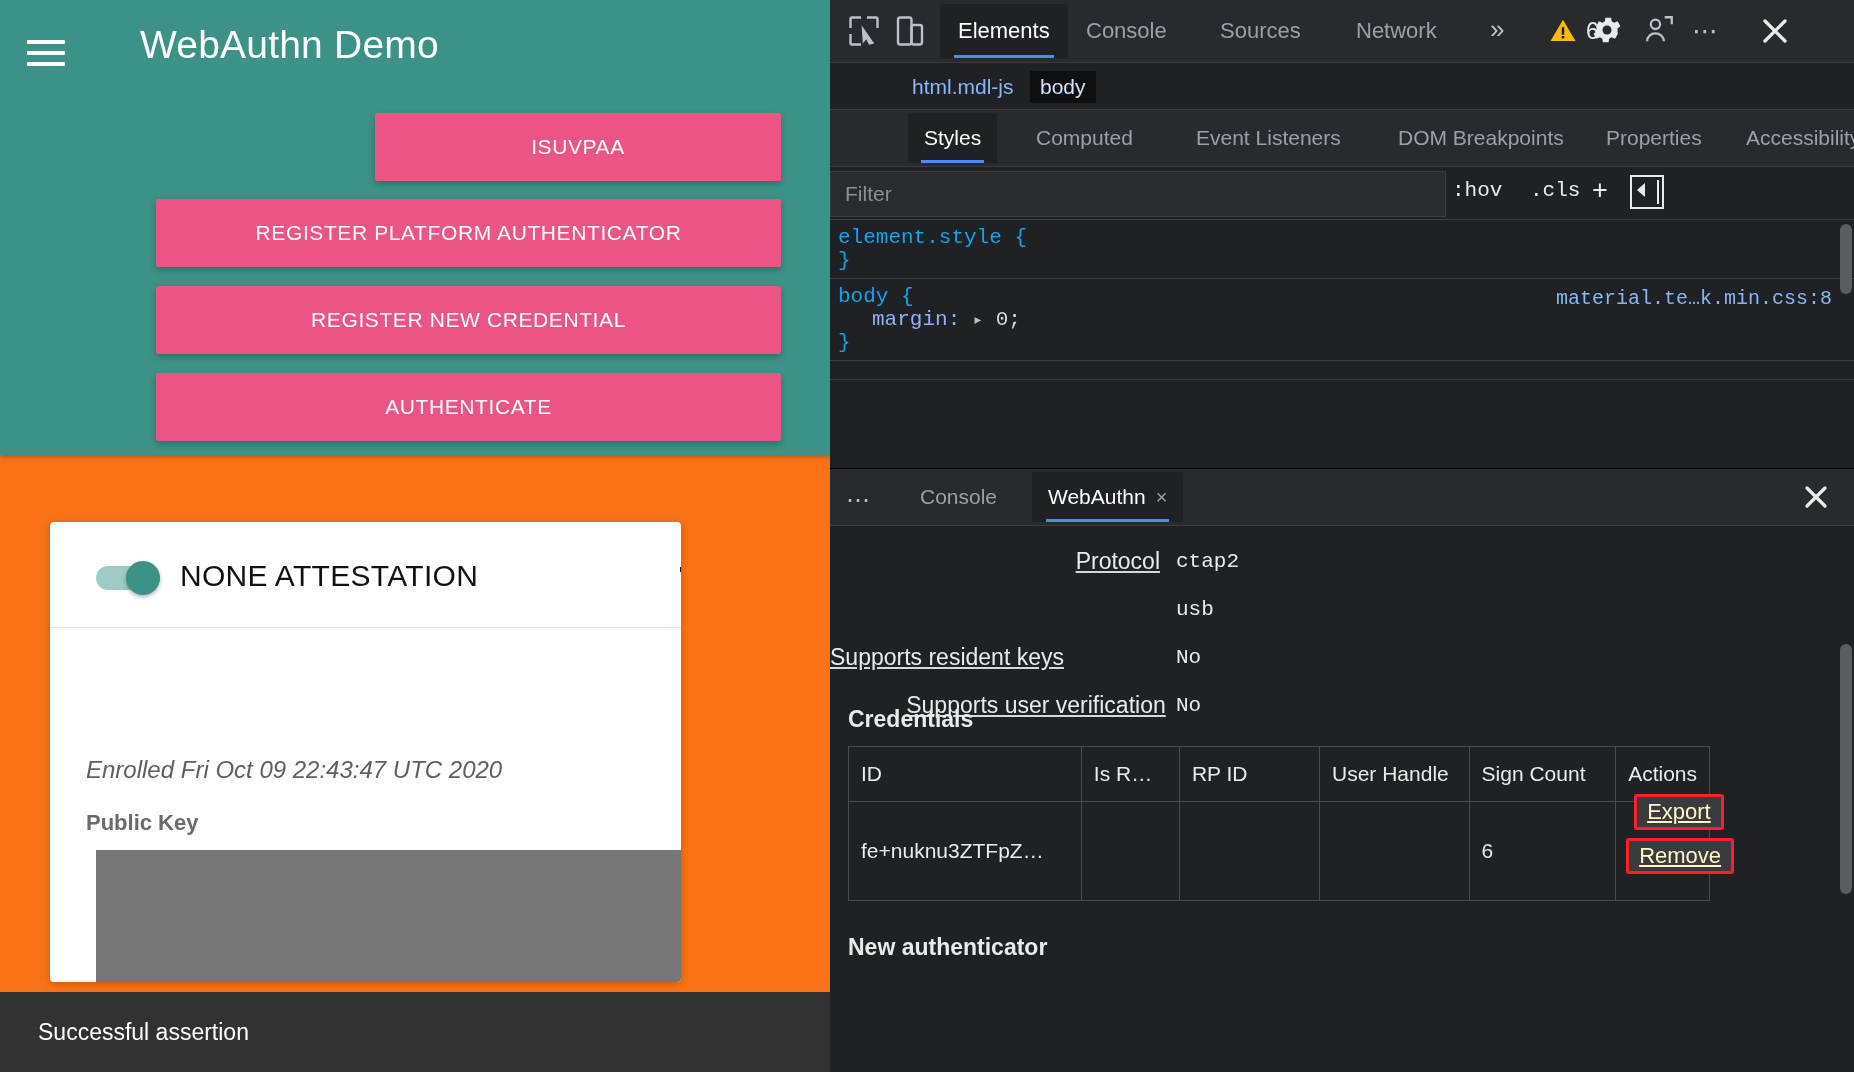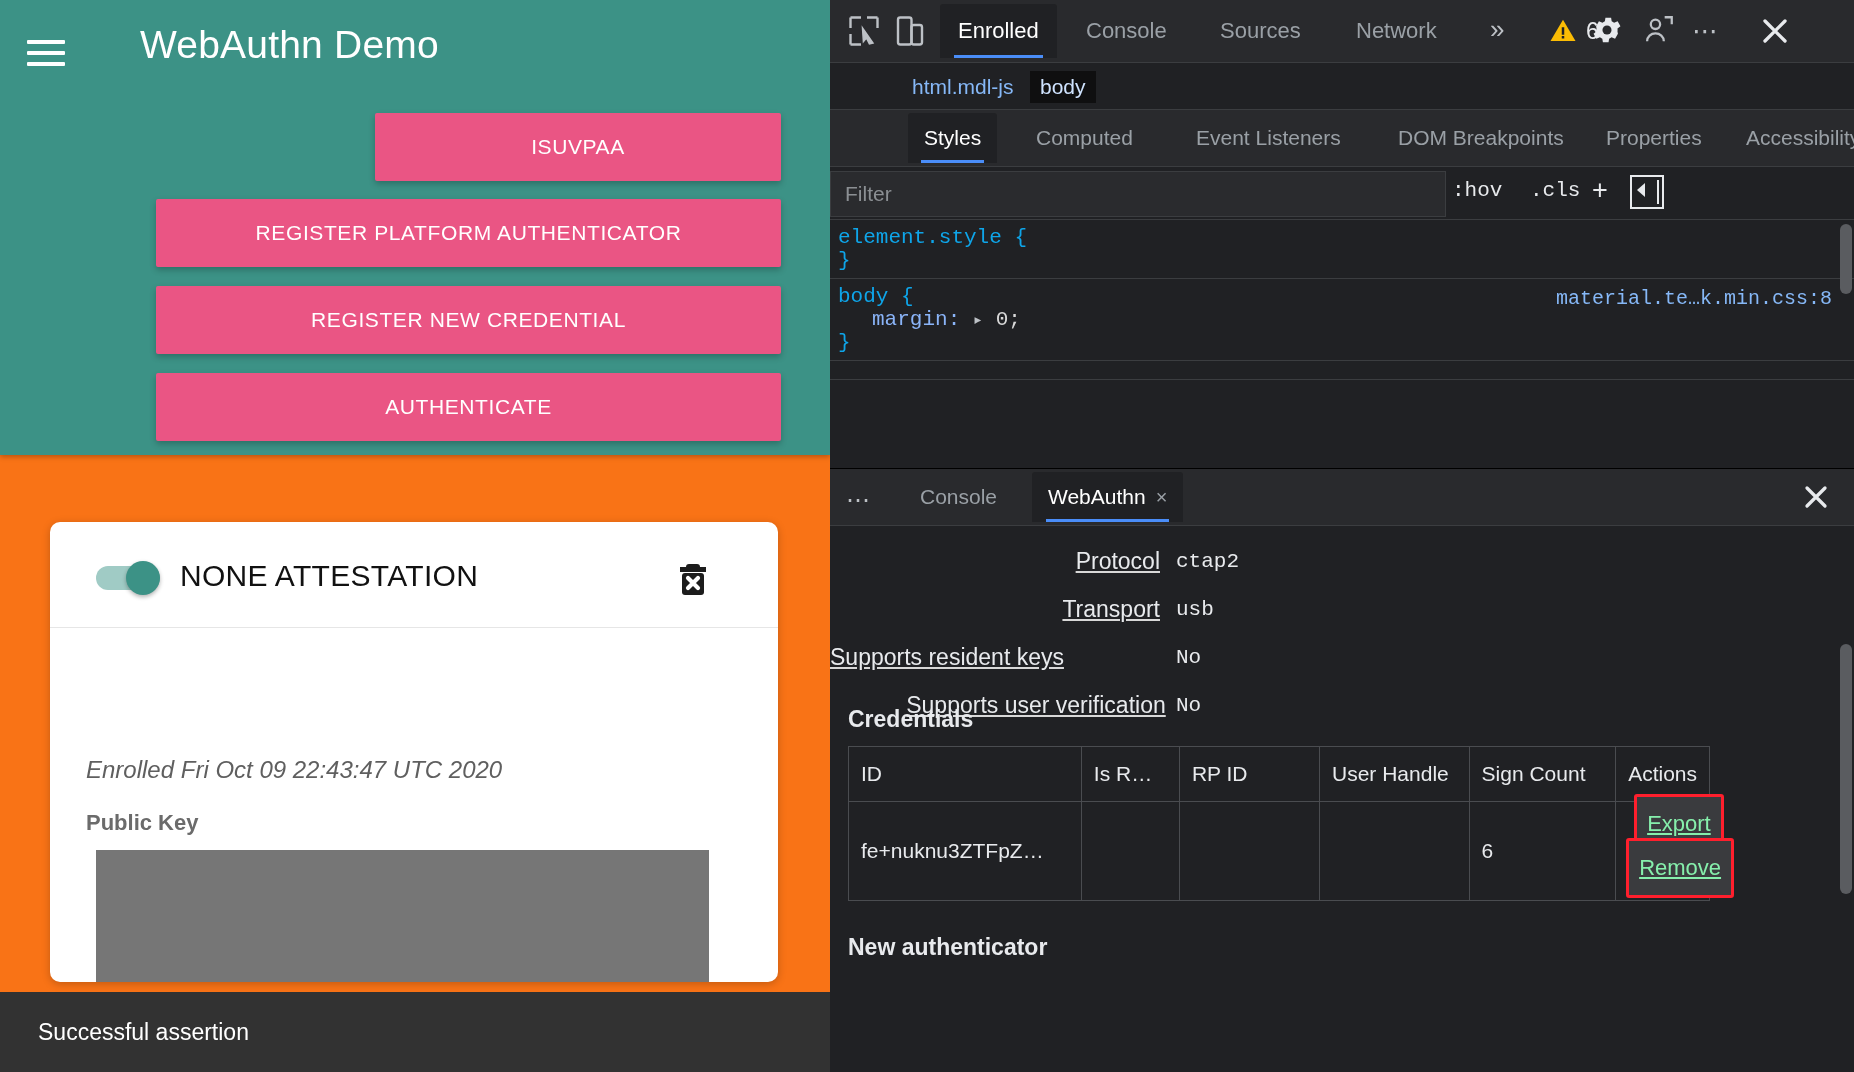--- a/index.html
+++ b/index.html
@@ -28,22 +28,22 @@
     display:flex;align-items:center;justify-content:center;
     font-family:"Liberation Sans","DejaVu Sans",sans-serif;
     border-radius:2px;
   }
   .btn-isuvpaa{left:375px;top:113px;width:406px;height:68px;}
   .btn-regplat{left:156px;top:199px;width:625px;height:68px;}
   .btn-regnew{left:156px;top:286px;width:625px;height:68px;}
   .btn-auth{left:156px;top:373px;width:625px;height:68px;}
 
   
-  .card{position:absolute;left:50px;top:522px;width:728px;height:460px;background:#fff;
-    box-shadow:0 2px 8px rgba(0,0,0,.22);border-radius:10px;overflow:hidden;}
+  .card{position:absolute;left:50px;top:522px;width:631px;height:460px;background:#fff;
+    box-shadow:0 2px 8px rgba(0,0,0,.22);border-radius:4px;overflow:hidden;}
   .card-head{position:relative;height:105px;border-bottom:1px solid #e6e6e6;}
   .toggle{position:absolute;left:38px;top:42px;width:74px;height:28px;}
   .toggle-track{position:absolute;left:8px;top:2px;width:64px;height:24px;border-radius:12px;background:#a0cbc5;}
   .toggle-thumb{position:absolute;left:38px;top:-3px;width:34px;height:34px;border-radius:50%;background:#3c9286;
     box-shadow:0 2px 4px rgba(0,0,0,.3);}
   .card-title{position:absolute;left:130px;top:37px;font-size:30px;color:#111;letter-spacing:.3px;white-space:nowrap;}
   .trash{position:absolute;left:625px;top:40px;width:36px;height:36px;cursor:pointer;}
   .card-body{position:relative;padding:0 24px;}
   .enrolled{position:absolute;left:36px;top:128px;font-size:24px;font-style:italic;color:#5f5f5f;white-space:nowrap;}
   .sect-label{position:absolute;left:36px;font-size:22px;font-weight:bold;color:#6b6b6b;}
@@ -147,22 +147,22 @@
     font-family:"Liberation Mono","DejaVu Sans Mono",monospace;white-space:nowrap;}
   .creds-title{position:absolute;left:18px;top:180px;font-size:23px;font-weight:bold;color:#e8eaed;}
   .creds-table{position:absolute;left:18px;top:220px;width:862px;border-collapse:collapse;}
   .creds-table th,.creds-table td{border:1px solid #4a4c50;color:#e8eaed;font-size:21px;
     text-align:left;padding:10px 12px;font-weight:normal;vertical-align:middle;}
   .creds-table th{height:34px;}
   .creds-table td{height:78px;}
   .c-id{width:218px}.c-isr{width:88px}.c-rp{width:150px}.c-uh{width:148px}.c-sc{width:148px}.c-ac{width:auto}
   .act-cell{position:relative;padding:0 !important;}
   .act-btn{position:absolute;display:flex;align-items:center;justify-content:center;
-    background:#3a3b3e;color:#86efac;font-size:22px;text-decoration:underline;cursor:pointer;
-    border:3px solid #ff1f2d;border-radius:3px;padding:14px 10px;}
+    background:#3a3b3e;color:#fef9c3;font-size:22px;text-decoration:underline;cursor:pointer;
+    border:3px solid #ff1f2d;border-radius:3px;padding:2px 10px;}
   .act-export{left:18px;top:-8px;}
   .act-remove{left:10px;top:36px;}
   .new-auth{position:absolute;left:18px;top:408px;font-size:23px;font-weight:bold;color:#e8eaed;}
   .wa-scroll{position:absolute;right:2px;top:118px;width:12px;height:250px;background:#5a5c60;border-radius:6px;}
 </style>
 </head>
 <body>
 
 <div id="root">
 
@@ -221,21 +221,21 @@
         </svg>
       </div>
       <div class="ti ti-device">
         <svg width="36" height="36" viewBox="0 0 24 24" fill="none" stroke="#bdc1c6" stroke-width="1.6">
           <rect x="4" y="3" width="9" height="18" rx="1.5"></rect>
           <rect x="13" y="8" width="7" height="13" rx="1.5"></rect>
         </svg>
       </div>
 
       <div class="dt-tab tab-elements sel">
-        <span>Enrolled</span>
+        <span>Elements</span>
       </div>
       <div class="dt-tab tab-console">
         <span>Console</span>
       </div>
       <div class="dt-tab tab-sources">
         <span>Sources</span>
       </div>
       <div class="dt-tab tab-network">
         <span>Network</span>
       </div>
@@ -331,23 +331,20 @@
           </svg>
         </div>
       </div>
 
       <div class="wa-body">
         <div class="prop-row" style="left:0;top:22px;width:330px;justify-content:flex-end;">
           <span class="prop-key">Protocol</span>
         </div>
         <div class="prop-val" style="position:absolute;left:346px;top:24px;">ctap2</div>
 
-        <div class="prop-row" style="left:0;top:70px;width:330px;justify-content:flex-end;">
-          <span class="prop-key">Transport</span>
-        </div>
         <div class="prop-val" style="position:absolute;left:346px;top:72px;">usb</div>
 
         <div class="prop-row" style="left:0;top:118px;width:330px;justify-content:flex-start;">
           <span class="prop-key">Supports resident keys</span>
         </div>
         <div class="prop-val" style="position:absolute;left:346px;top:120px;">No</div>
 
         <div class="prop-row" style="left:0;top:166px;width:330px;justify-content:center;padding-left:41px;">
           <span class="prop-key">Supports user verification</span>
         </div>

